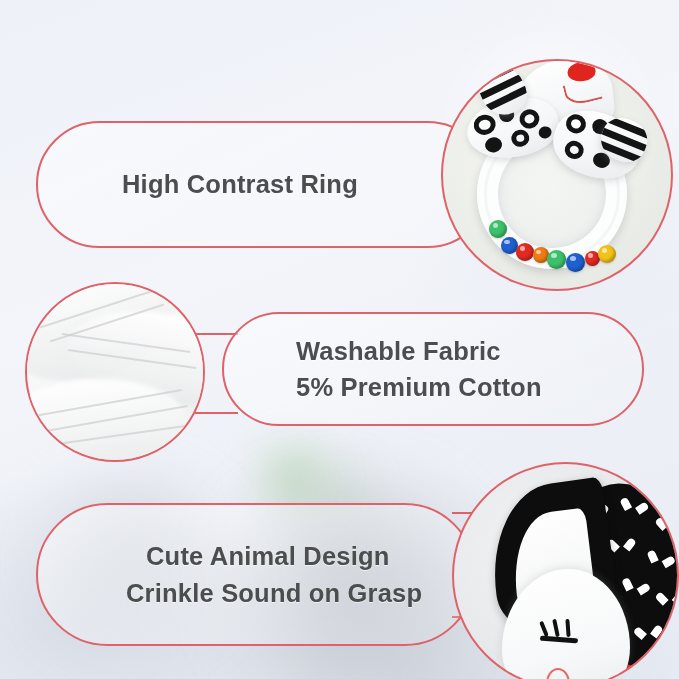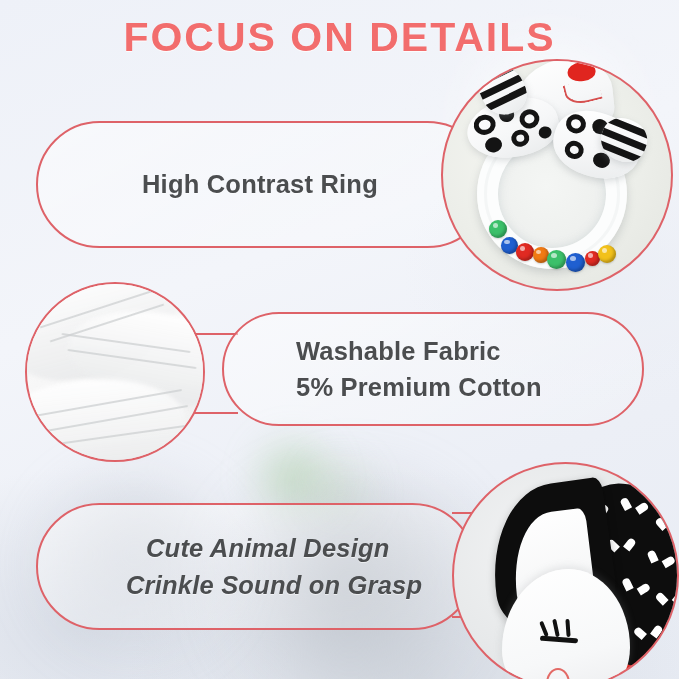--- a/index.html
+++ b/index.html
@@ -67,27 +67,27 @@
     color:#4b4d4f;
     font-size:25.5px;
     font-weight:bold;
     letter-spacing:.2px;
     line-height:1.42;
     white-space:nowrap;
     text-shadow:0 1px 0 rgba(255,255,255,.55);
   }
   
   #pill-1{left:36px;top:121px;width:455px;height:127px;align-items:center;}
-  #pill-1 .line:nth-child(1){align-self:flex-start;margin-left:78px;}
+  #pill-1 .line:nth-child(1){align-self:flex-start;margin-left:58px;}
   #pill-1 .line:nth-child(2){align-self:flex-start;margin-left:168px;}
   
   #pill-2{left:222px;top:312px;width:422px;height:114px;text-align:right;}
   #pill-2 .line{align-self:flex-start;margin-left:46px;}
   
-  #pill-3{left:36px;top:503px;width:440px;height:127px;font-style:italic;}
+  #pill-3{left:36px;top:503px;width:440px;height:143px;}
   #pill-3 .line:nth-child(1){align-self:flex-start;margin-left:82px;}
   #pill-3 .line:nth-child(2){align-self:flex-start;margin-left:62px;}
 
   
   .circle{
     position:absolute;border-radius:50%;
     border:2.4px solid #de6268;box-sizing:border-box;overflow:hidden;
   }
 
   
@@ -191,21 +191,20 @@
 <body>
 
 <div id="poster">
 
   <div class="bokeh bokeh-white-tr"></div>
   <div class="bokeh bokeh-gray"></div>
   <div class="bokeh bokeh-gray2"></div>
   <div class="bokeh bokeh-green"></div>
   <div class="bokeh bokeh-green2"></div>
 
-  <div id="title">FOCUS ON DETAILS</div>
 
   <div class="connector" style="left:470px;top:149px;width:30px;"></div>
   <div class="connector" style="left:470px;top:219px;width:30px;"></div>
   <div class="connector" style="left:178px;top:333px;width:60px;"></div>
   <div class="connector" style="left:178px;top:412px;width:60px;"></div>
   <div class="connector" style="left:452px;top:512px;width:34px;"></div>
   <div class="connector" style="left:452px;top:616px;width:34px;"></div>
 
   <div class="pill" id="pill-1">
     <div class="line">High Contrast Ring</div>

